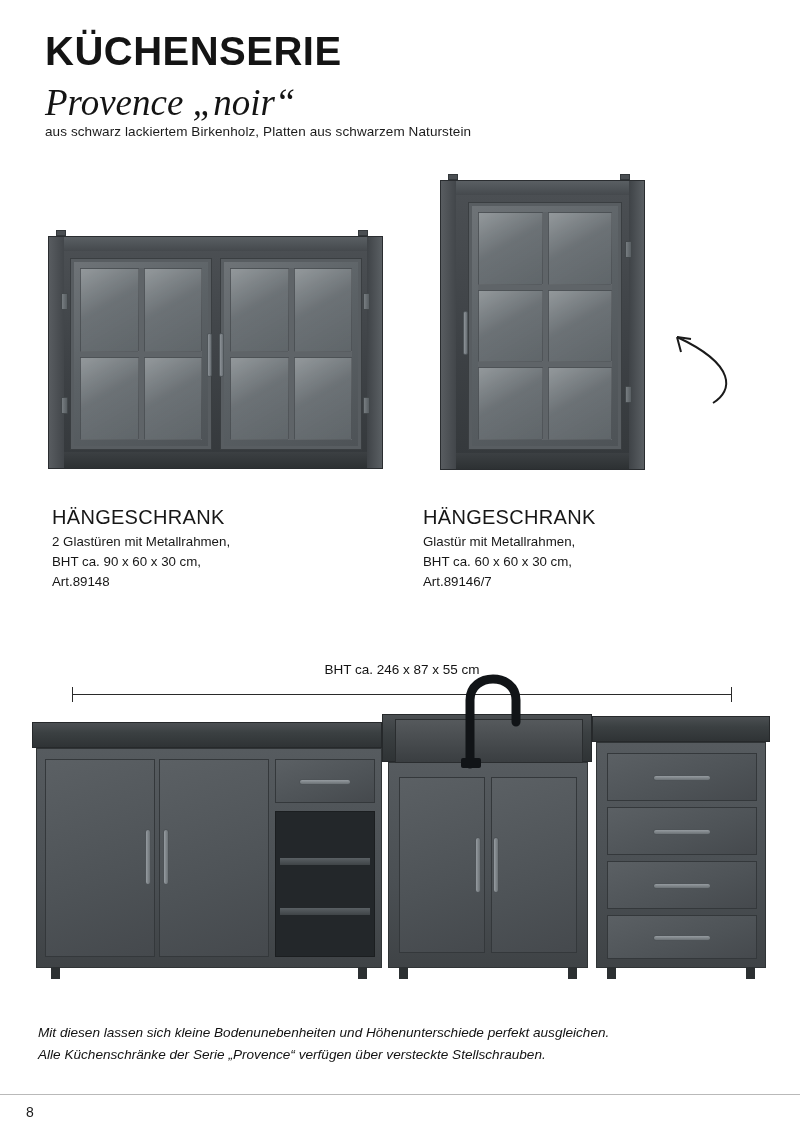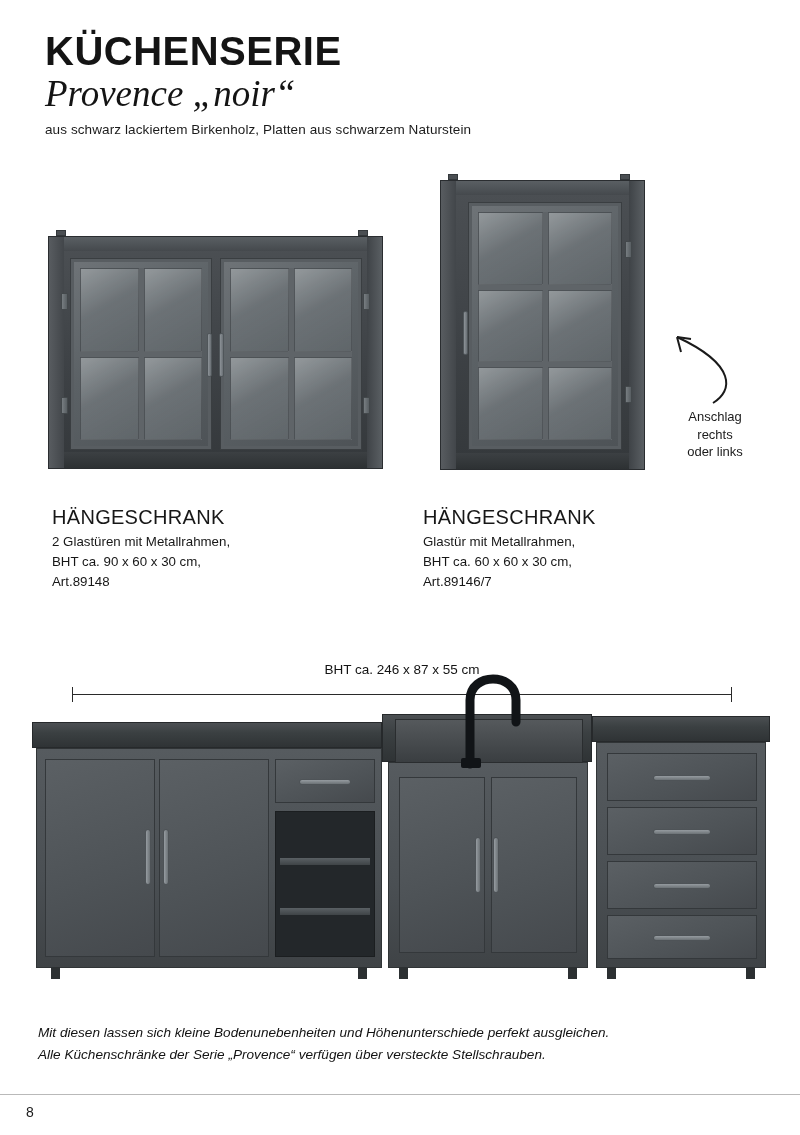--- a/index.html
+++ b/index.html
@@ -24,26 +24,25 @@
     font-weight: 700;
     letter-spacing: 0.5px;
     line-height: 1.05;
     color: #141414;
   }
   .title-sub {
     font-family: "Liberation Serif", serif;
     font-style: italic;
     font-size: 37px;
     line-height: 1.1;
-    margin-top: 2px;
+    margin-top: 11px;
     color: #141414;
   }
   .title-desc {
     font-size: 13.5px;
-    margin-top: 7px;
     color: #1b1b1b;
     letter-spacing: 0.1px;
   }
 
   
   .cab-wide {
     position: absolute;
     left: 48px; top: 236px;
     width: 335px; height: 233px;
   }
@@ -297,25 +296,20 @@
       <div class="hinge" style="right:12px; top:60px;"></div>
       <div class="hinge" style="right:12px; top:205px;"></div>
     </div>
   </div>
 
   <svg class="arrow-svg" width="95" height="85" viewBox="0 0 95 85">
     <path d="M58 78 C 78 66, 82 40, 22 12" fill="none" stroke="#1a1a1a" stroke-width="2"></path>
     <path d="M22 12 L 36 14 M22 12 L 26 27" fill="none" stroke="#1a1a1a" stroke-width="2"></path>
   </svg>
 
-  <div class="anschlag-note">
-    <div>Anschlag</div>
-    <div>rechts</div>
-    <div>oder links</div>
-  </div>
 
   <div class="caption cap-1">
     <div class="cap-title">HÄNGESCHRANK</div>
     <div>2 Glastüren mit Metallrahmen,</div>
     <div>BHT ca. 90 x 60 x 30 cm,</div>
     <div>Art.89148</div>
   </div>
 
   <div class="caption cap-2">
     <div class="cap-title">HÄNGESCHRANK</div>

